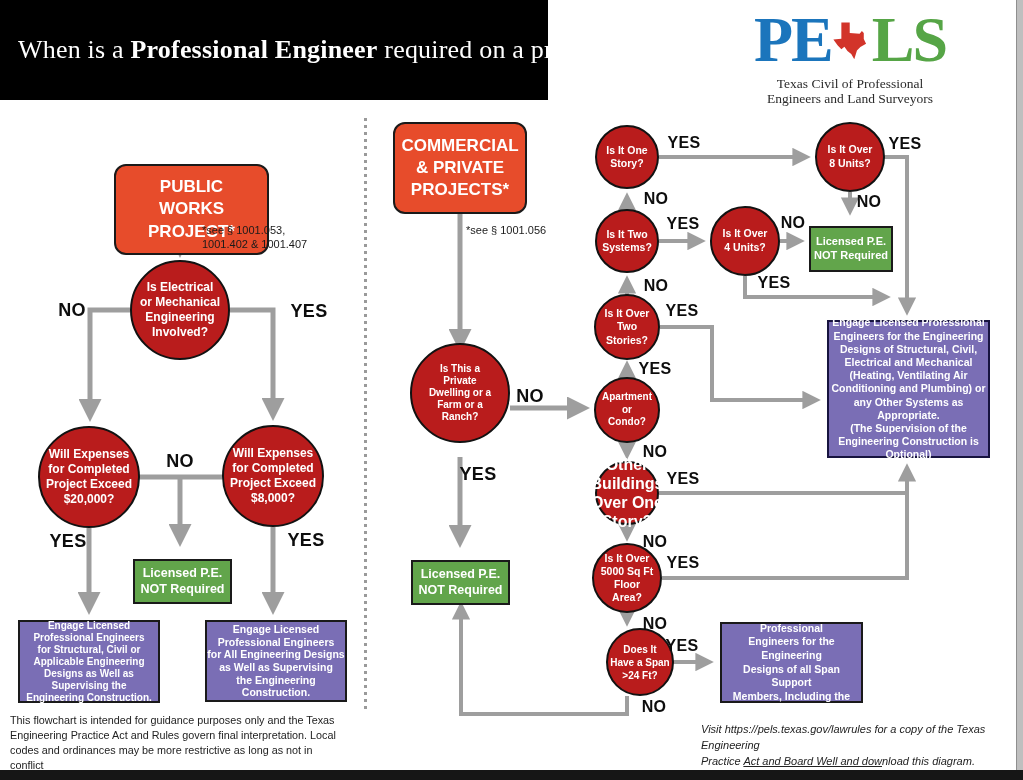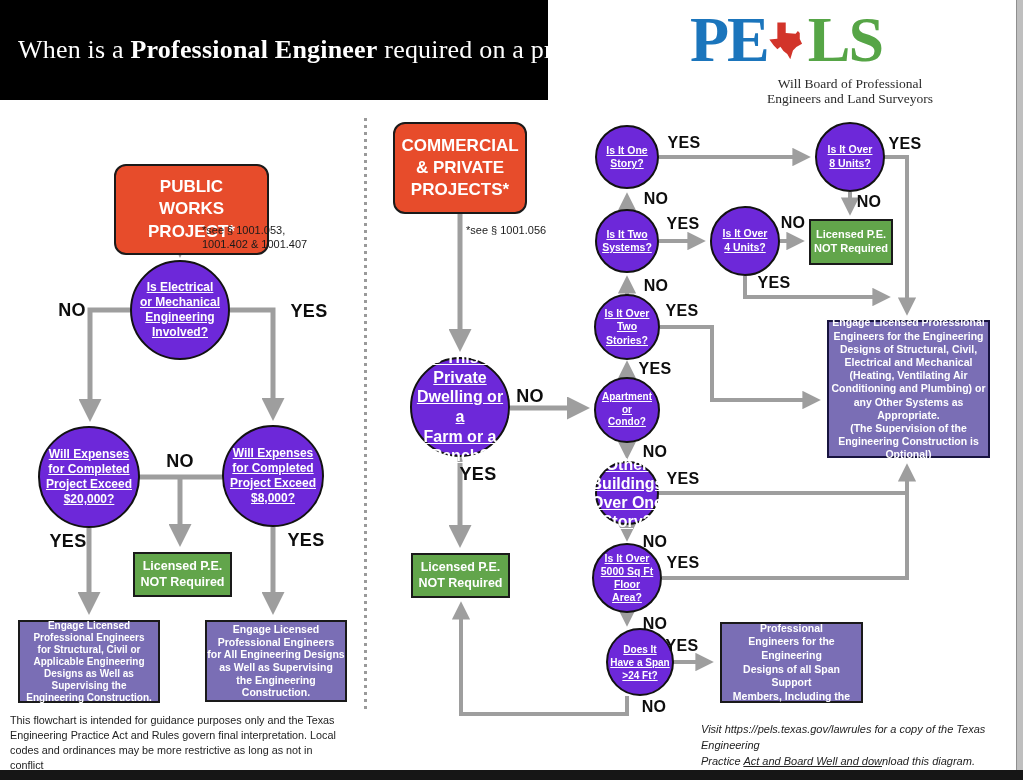--- a/index.html
+++ b/index.html
@@ -12,21 +12,21 @@
     position:absolute; left:0; top:0; width:548px; height:100px; background:#000;
     display:flex; align-items:center;
   }
   .banner-title {
     color:#fff; font-family:"Liberation Serif", serif; font-size:26px;
     padding-left:18px; letter-spacing:0.2px; white-space:nowrap;
   }
   .banner-title b { font-weight:bold; }
   
   .logo-wrap { position:absolute; left:690px; top:8px; width:320px; text-align:center; }
-  .logo-row { display:flex; align-items:flex-start; justify-content:flex-start; height:66px; }
+  .logo-row { display:flex; align-items:flex-start; justify-content:center; height:66px; }
   .logo-letters {
     font-family:"Liberation Serif", serif; font-weight:bold; font-size:64px;
     line-height:1.0; letter-spacing:-2px;
   }
   .logo-pe { color:#1B75BC; }
   .logo-ls { color:#56A546; }
   .logo-tx { width:38px; height:38px; margin:14px 1px 0 1px; }
   .logo-org {
     font-family:"Liberation Serif", serif; font-size:13.5px; color:#2b2b2b;
     line-height:1.12; margin-top:2px; white-space:pre-line;
@@ -40,24 +40,24 @@
     background:repeating-linear-gradient(to bottom, #9a9a9a 0 3px, transparent 3px 7px);
   }
   
   .edges { position:absolute; left:0; top:0; width:1023px; height:780px; }
   
   .node {
     position:absolute; display:flex; align-items:center; justify-content:center;
     text-align:center; white-space:pre-line; color:#fff; font-weight:bold;
     box-sizing:border-box;
   }
-  .circle { border-radius:50%; background:#6d28d9; border:2px solid #121212;text-decoration:underline; }
+  .circle { border-radius:50%; background:#b91c1c; border:2px solid #121212; }
   .rbox { background:#E74C2B; border:2px solid #1a1a1a; border-radius:12px;
     font-size:17px; line-height:1.3; }
-  .gbox { background:#62A54B; border:2px solid #1a1a1a; font-size:12.5px; line-height:1.25; }
+  .gbox { background:#62A54B; border:2px solid #1a1a1a; font-size:12.5px; line-height:1.25;margin-top:7px; }
   .pbox { background:#7A6EB5; border:2px solid #1a1a1a; font-size:10px; line-height:1.2; }
   .edge-label {
     position:absolute; transform:translate(-50%,-50%); font-weight:bold; color:#0d0d0d;
     font-size:18px; letter-spacing:0.3px;
   }
   .edge-label.sm { font-size:16px; }
   .note { position:absolute; font-size:11px; color:#1a1a1a; white-space:pre-line; line-height:1.25; }
   .disclaimer {
     position:absolute; left:10px; top:713px; width:330px; font-size:10.8px;
     color:#222; line-height:1.4; white-space:pre-line;
@@ -78,21 +78,21 @@
   </div>
 
   <div class="logo-wrap">
     <div class="logo-row">
       <span class="logo-letters logo-pe">PE</span>
       <svg class="logo-tx" viewBox="0 0 100 100">
         <path d="M22,1 L44,1 L44,29 L70,31 L76,24 L81,29 L81,45 L87,57 L72,66 L63,75 L56,98 L48,84 L38,76 L30,65 L22,72 L12,61 L1,46 L22,44 Z" fill="#D2342A"></path>
       </svg>
       <span class="logo-letters logo-ls">LS</span>
     </div>
-    <div class="logo-org">Will Board of Professional
+    <div class="logo-org">Texas Civil of Professional
 Engineers and Land Surveyors</div>
   </div>
 
   <div class="right-strip"></div>
   <div class="divider"></div>
 
   <svg class="edges" viewBox="0 0 1023 780">
     <defs>
       <marker id="ah" markerWidth="4.6" markerHeight="4.6" refX="3.4" refY="2.3" orient="auto" markerUnits="strokeWidth">
         <path d="M0,0 L4.6,2.3 L0,4.6 Z" fill="#9E9E9E"></path>
@@ -161,21 +161,21 @@
 Professional Engineers
 for All Engineering Designs
 as Well as Supervising
 the Engineering
 Construction.</div>
 
   <div class="node rbox" style="left:393px; top:122px; width:134px; height:92px;">COMMERCIAL
 &amp; PRIVATE
 PROJECTS*</div>
   <div class="note" style="left:466px; top:224px;">*see § 1001.056</div>
-  <div class="node circle" style="left:410px; top:357px; width:100px; height:100px; font-size:16px; line-height:1.22;">Is This a
+  <div class="node circle" style="left:410px; top:343px; width:100px; height:100px; font-size:10px; line-height:1.22;">Is This a
 Private
 Dwelling or a
 Farm or a
 Ranch?</div>
   <div class="node gbox" style="left:411px; top:553px; width:99px; height:45px;">Licensed P.E.
 NOT Required</div>
 
   <div class="node circle" style="left:595px; top:125px; width:64px; height:64px; font-size:10.5px; line-height:1.25;">Is It One
 Story?</div>
   <div class="node circle" style="left:595px; top:209px; width:64px; height:64px; font-size:10.5px; line-height:1.25;">Is It Two

